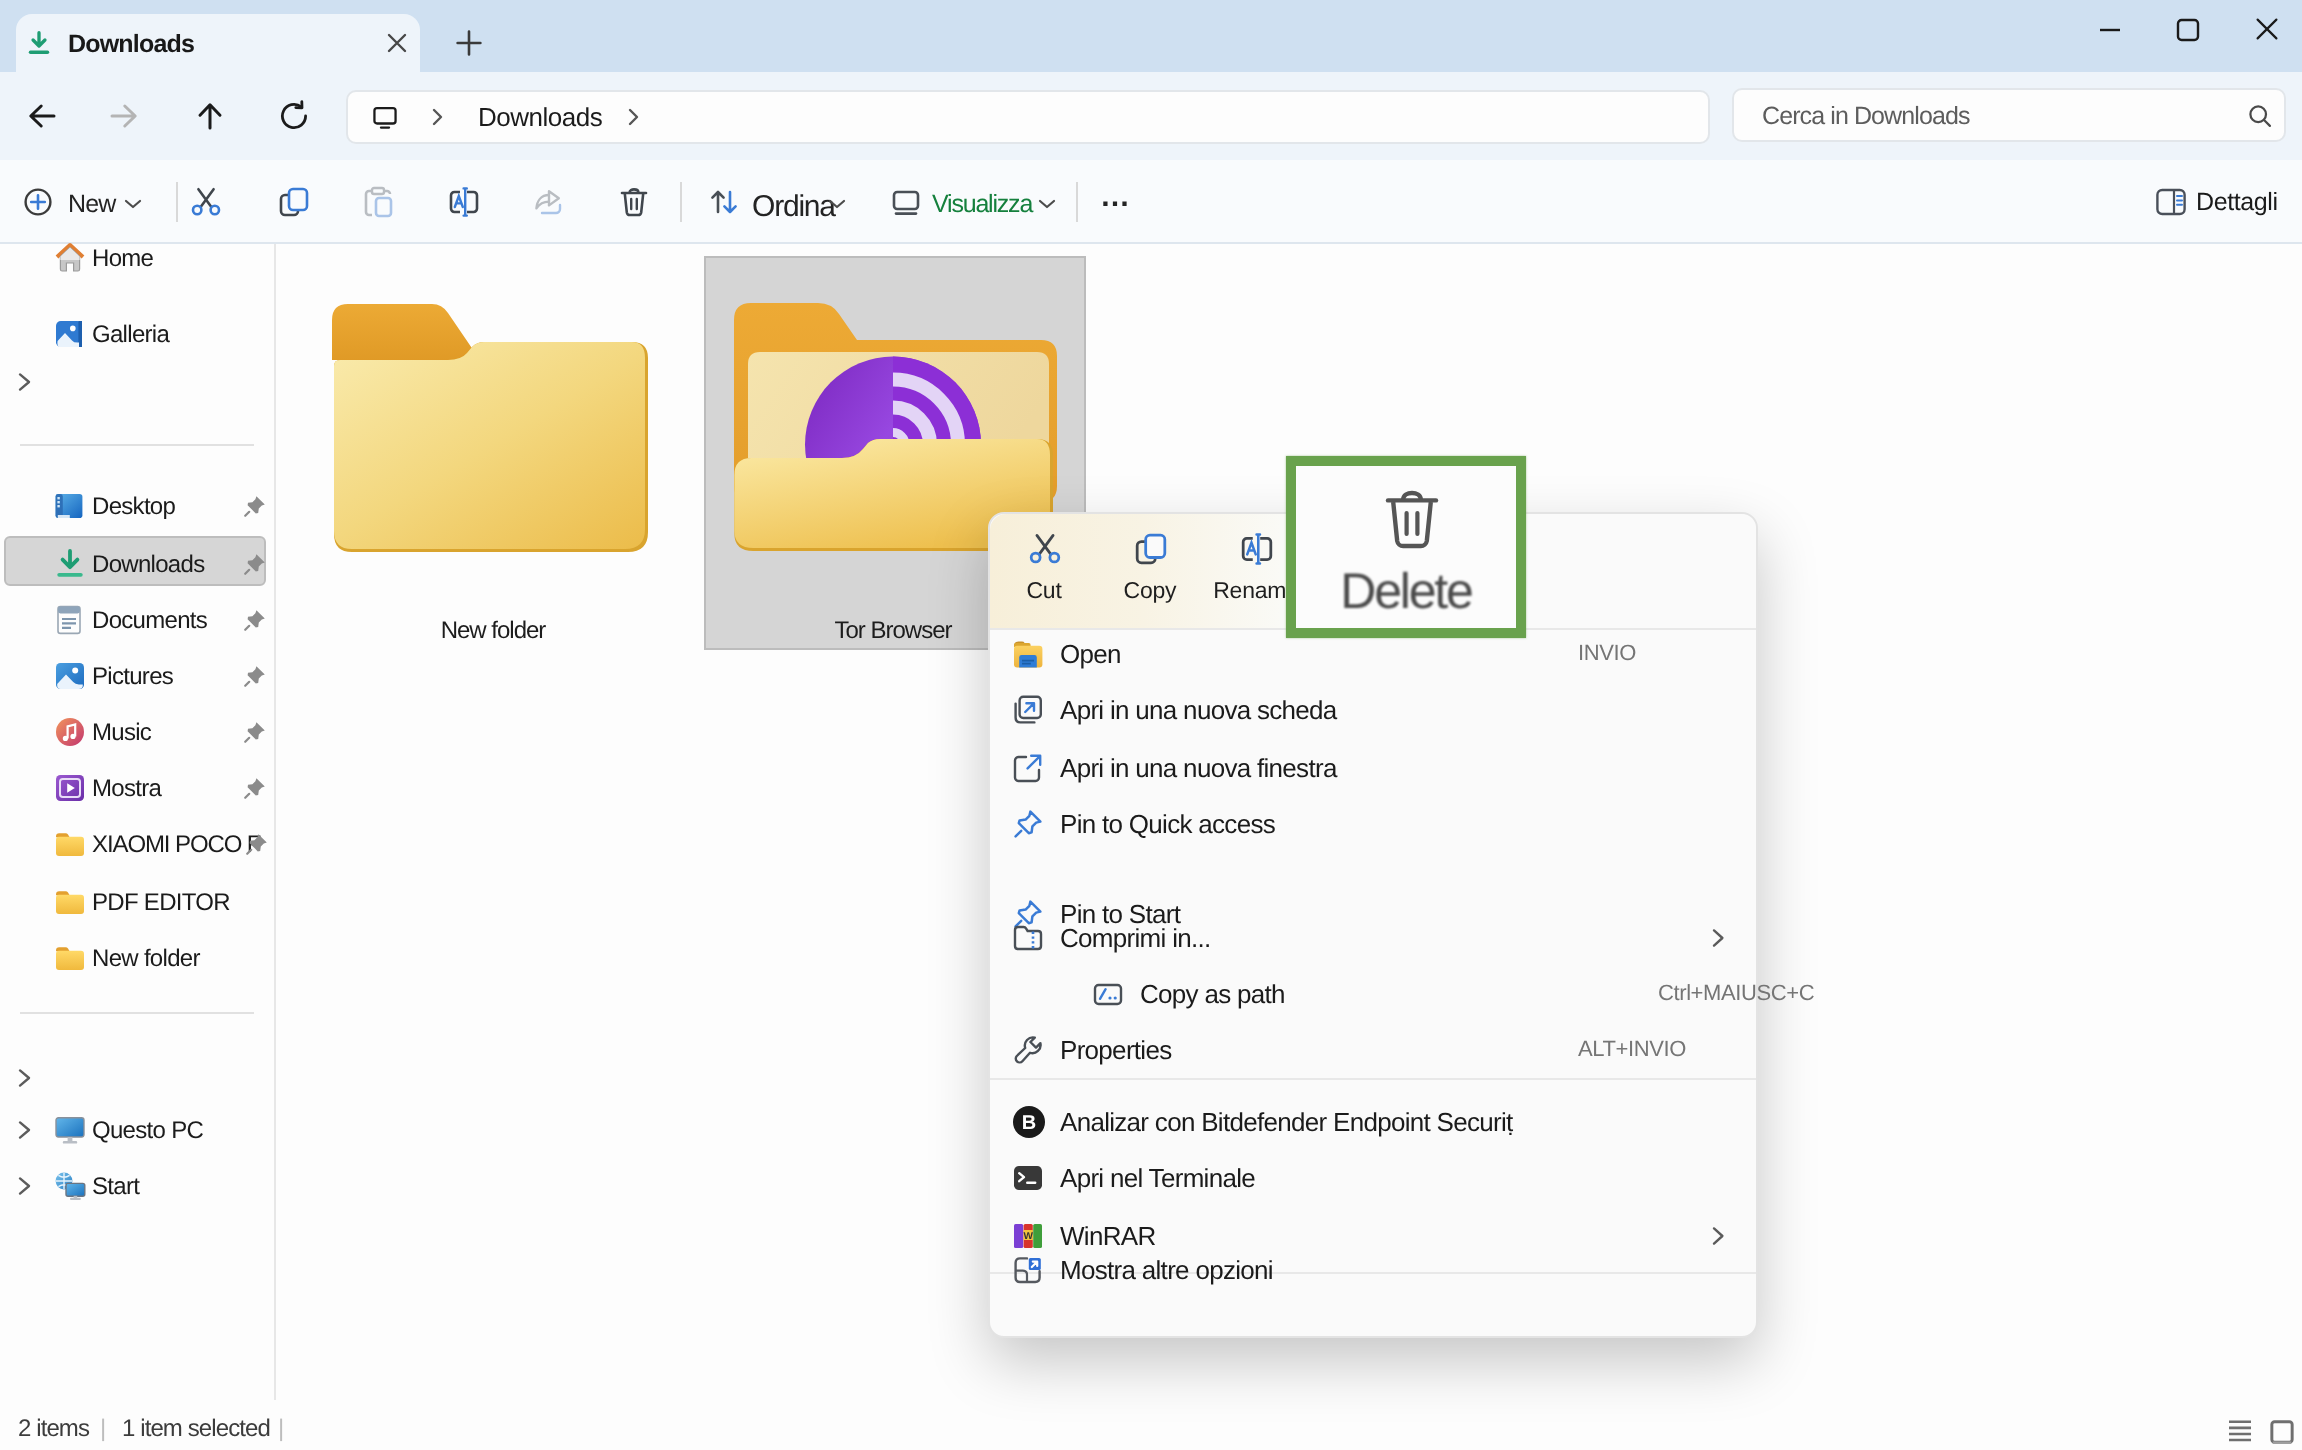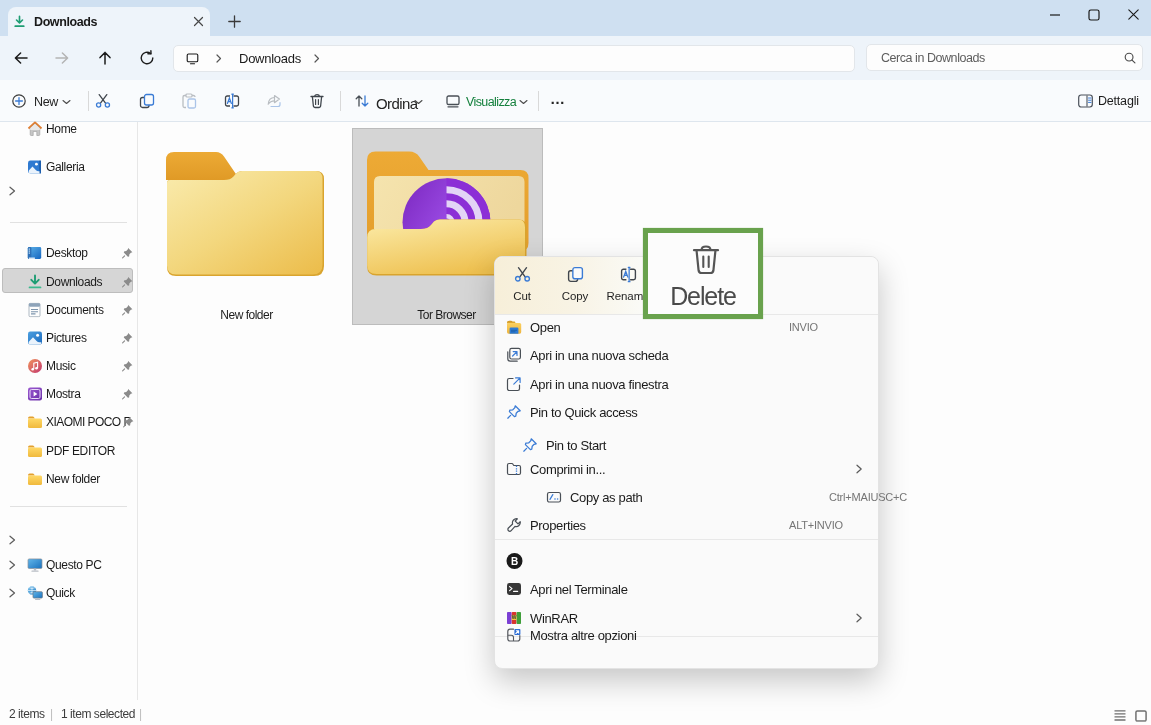--- a/index.html
+++ b/index.html
@@ -385,21 +385,21 @@
           <linearGradient id="globg" x1="0" y1="0" x2="1" y2="1">
         <stop offset="0" stop-color="#79c2ec"></stop>
             <stop offset="1" stop-color="#2a7fc4"></stop>
           </linearGradient>
         </defs>
       <path d="M1 5 H9 M5 0.9 V9.1 M2.2 2.2 Q5 4 7.8 2.2 M2.2 7.8 Q5 6 7.8 7.8" stroke="#e8f4fc" stroke-width="0.7" fill="none"></path>
       <rect x="6" y="6.2" width="9.4" height="6.4" rx="1" fill="url(#pcg)" stroke="#6b7582" stroke-width="0.7"></rect>
       <rect x="9.8" y="12.4" width="1.8" height="1.2" fill="#b9bec5"></rect>
       <rect x="8" y="13.4" width="5.4" height="1.1" rx="0.5" fill="#b9bec5"></rect>
     </svg>
-    <span class="lbl">Quick</span>
+    <span class="lbl">Start</span>
   </div>
 </div>
 
 <div class="abs" id="selrect"></div>
 <div id="tiles">
 
   <svg class="abs" style="left:166px;top:149px" width="161" height="130" viewBox="0 0 161 130">
     <defs>
       <linearGradient id="tabg" x1="0" y1="0" x2="0" y2="1">
         <stop offset="0" stop-color="#ecaa35"></stop>
@@ -537,21 +537,21 @@
     </div>
 
     <div class="mi" style="top:140.9px;">
       <svg class="ic" width="16" height="16" viewBox="0 0 16 16">
         <path d="M9.2 1.8 L14.2 6.8 L12.1 7.3 L10.2 9.2 L9.8 12.2 L8.4 12.6 L3.4 7.6 L3.8 6.2 L6.8 5.8 L8.7 3.9 Z" stroke="#3a7bd5" stroke-width="1.25" fill="none" stroke-linejoin="round"></path>
         <path d="M4.6 11.4 L1.8 14.2" stroke="#3a7bd5" stroke-width="1.25" stroke-linecap="round"></path>
       </svg>
       <span class="txt">Pin to Quick access</span>
     </div>
 
-    <div class="mi" style="top:174px;margin-left:16px;">
+    <div class="mi" style="top:186px;">
       <svg class="ic" width="16" height="16" viewBox="0 0 16 16">
         <path d="M9.2 1.8 L14.2 6.8 L12.1 7.3 L10.2 9.2 L9.8 12.2 L8.4 12.6 L3.4 7.6 L3.8 6.2 L6.8 5.8 L8.7 3.9 Z" stroke="#3a7bd5" stroke-width="1.25" fill="none" stroke-linejoin="round"></path>
         <path d="M4.6 11.4 L1.8 14.2" stroke="#3a7bd5" stroke-width="1.25" stroke-linecap="round"></path>
       </svg>
       <span class="txt">Pin to Start</span>
     </div>
 
     <div class="mi" style="top:197.5px;">
       <svg class="ic" width="16" height="16" viewBox="0 0 16 16">
         <path d="M1.5 4 Q1.5 2.5 3 2.5 L5.8 2.5 Q6.6 2.5 7 3.2 L7.8 4.5 L13 4.5 Q14.5 4.5 14.5 6 L14.5 12 Q14.5 13.5 13 13.5 L3 13.5 Q1.5 13.5 1.5 12 Z" stroke="#494f56" stroke-width="1.2" fill="none"></path>
@@ -581,20 +581,21 @@
       <span class="txt">Properties</span>
         <span class="sc">ALT+INVIO</span>
     </div>
     <div class="menu-sep" style="top:282px;"></div>
 
     <div class="mi" style="top:290px;">
       <svg class="ic" width="17" height="17" viewBox="0 0 17 17">
         <circle cx="8.5" cy="8.5" r="8" fill="#1a1a1a"></circle>
         <text x="8.5" y="12.2" text-anchor="middle" font-family="Liberation Sans" font-size="10" font-weight="bold" fill="#fff">B</text>
       </svg>
+      <span class="txt">Analizar con Bitdefender Endpoint Securiṭ</span>
     </div>
 
     <div class="mi" style="top:318.3px;">
       <svg class="ic" width="16" height="16" viewBox="0 0 16 16">
         <rect x="1" y="2" width="14" height="12" rx="2.4" fill="#383838"></rect>
         <path d="M3.6 5.6 L6 7.6 L3.6 9.6" stroke="#fff" stroke-width="1.2" fill="none" stroke-linecap="round" stroke-linejoin="round"></path>
         <path d="M7.6 10.4 H11.6" stroke="#fff" stroke-width="1.2" stroke-linecap="round"></path>
       </svg>
       <span class="txt">Apri nel Terminale</span>
     </div>

